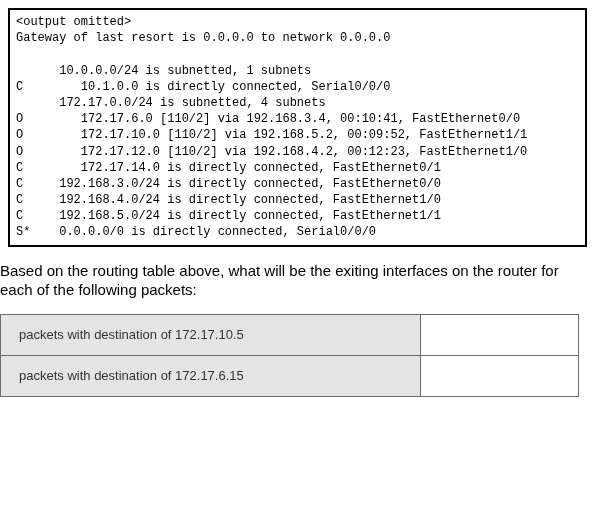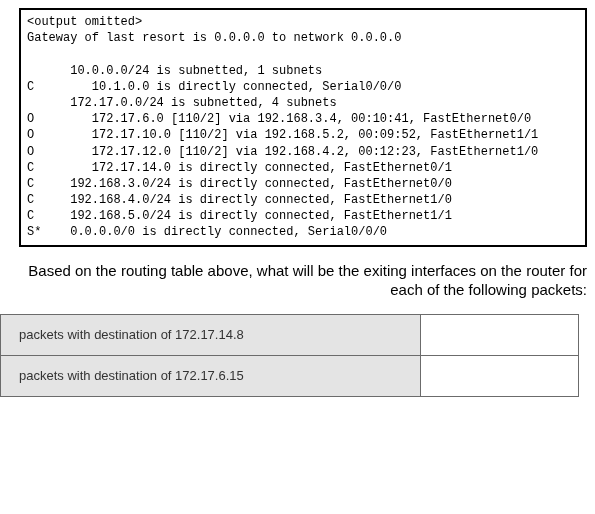--- a/index.html
+++ b/index.html
@@ -12,28 +12,26 @@
   }
   .terminal {
     border: 2px solid #000;
     padding: 4px 6px;
     font-family: "Courier New", monospace;
     font-size: 12px;
     line-height: 1.35;
     white-space: pre;
     color: #000;
     margin-bottom: 14px;
-    margin-left: 11px;
   }
   .question {
     font-size: 15px;
     color: #000;
     margin: 4px 0 14px -8px;
     line-height: 1.3;
-    text-align: right;
   }
   table.answers {
     border-collapse: collapse;
     width: 100%;
     margin-left: -8px;
   }
   table.answers td {
     border: 1px solid #6b6b6b;
     font-size: 13px;
     color: #333;
@@ -75,22 +73,22 @@
 <span>C        172.17.14.0 is directly connected, FastEthernet0/1</span>
 <span>C     192.168.3.0/24 is directly connected, FastEthernet0/0</span>
 <span>C     192.168.4.0/24 is directly connected, FastEthernet1/0</span>
 <span>C     192.168.5.0/24 is directly connected, FastEthernet1/1</span>
 <span>S*    0.0.0.0/0 is directly connected, Serial0/0/0</span></div>
 
 <div class="question">Based on the routing table above, what will be the exiting interfaces on the router for each of the following packets:</div>
 
 <table class="answers">
   <tbody>
-  <tr>
-    <td class="label">packets with destination of 172.17.14.8</td>
+      <tr>
+    <td class="label">packets with destination of 172.17.10.5</td>
     <td class="input-cell">
       <input type="text" value="" style="">
     </td>
   </tr>
   <tr>
     <td class="label">packets with destination of 172.17.6.15</td>
     <td class="input-cell">
       <input type="text" value="" style="">
     </td>
   </tr>

